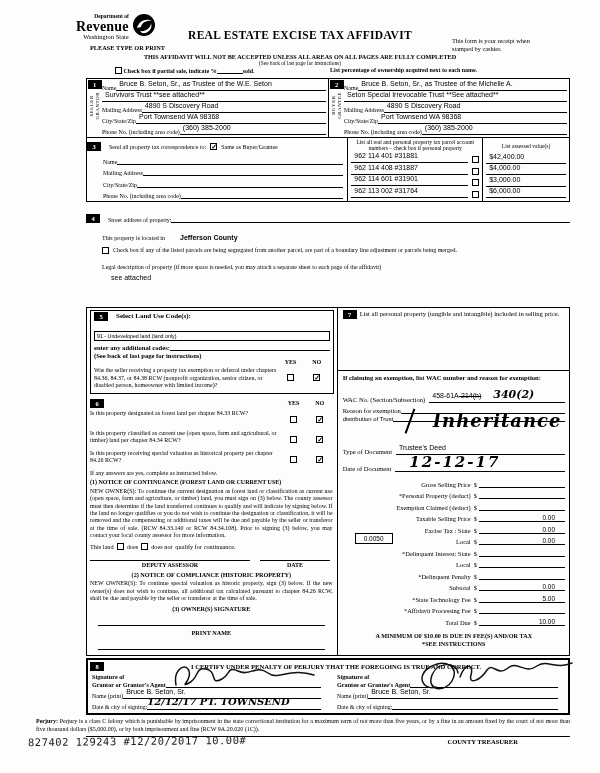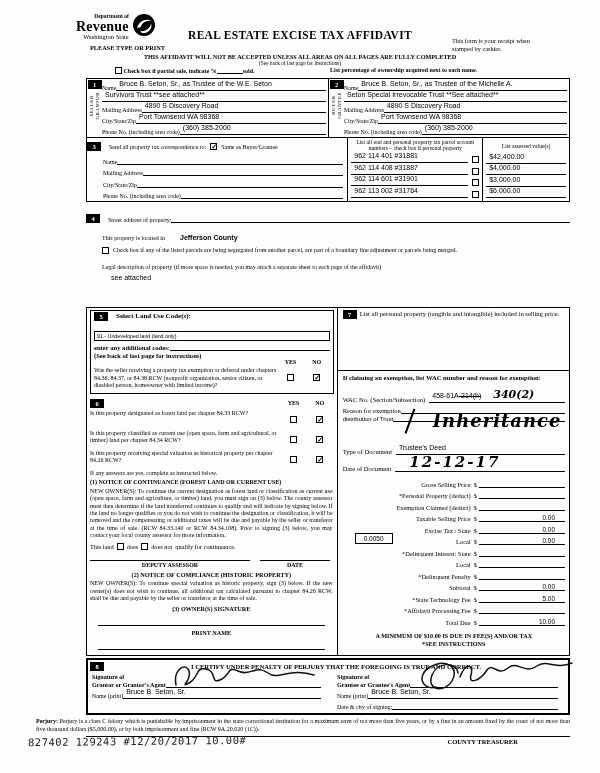--- a/index.html
+++ b/index.html
@@ -486,20 +486,24 @@
             <span class="sig-area">
               <svg class="sig-svg" width="150" height="34" viewBox="0 0 150 34">
                 <path d="M10 26 C 7 10, 20 3, 23 12 C 26 21, 13 29, 23 24 C 33 19, 29 8, 40 10 C 52 12, 43 27, 56 20 C 64 16, 61 7, 72 12 C 84 18, 90 5, 102 14 C 112 22, 124 8, 148 16" fill="none" stroke="#111" stroke-width="1.5" stroke-linecap="round"></path>
               </svg>
             </span>
           </div>
           <div class="row">
               <span class="lbl">Name (print)</span>
               <span class="fill"><span class="val">Bruce B. Seton, Sr.</span></span>
             </div>
+          <div class="row">
+              <span class="lbl">Date &amp; city of signing:</span>
+              <span class="fill"><span class="hw" style="font-size:10px;">12/12/17  PT. TOWNSEND</span></span>
+            </div>
         </div>
         <div class="sig-col">
           <div class="sig-row">
             <span class="sig-lab">
               <span>Signature of</span><br>
               <span>Grantee or Grantee's Agent</span>
             </span>
             <span class="sig-area">
               <svg class="sig-svg" width="170" height="40" viewBox="0 0 170 40" style="bottom:-10px;">
                 <path d="M26 30 C 12 34, 6 18, 20 10 C 36 1, 50 10, 42 24 C 35 36, 16 34, 22 18 C 27 5, 46 4, 48 16 M50 20 C 56 4, 64 8, 61 18 C 58 28, 70 24, 77 13 C 83 5, 87 20, 98 11 C 108 3, 114 18, 127 9 C 137 2, 146 13, 162 6" fill="none" stroke="#111" stroke-width="1.5" stroke-linecap="round"></path>

